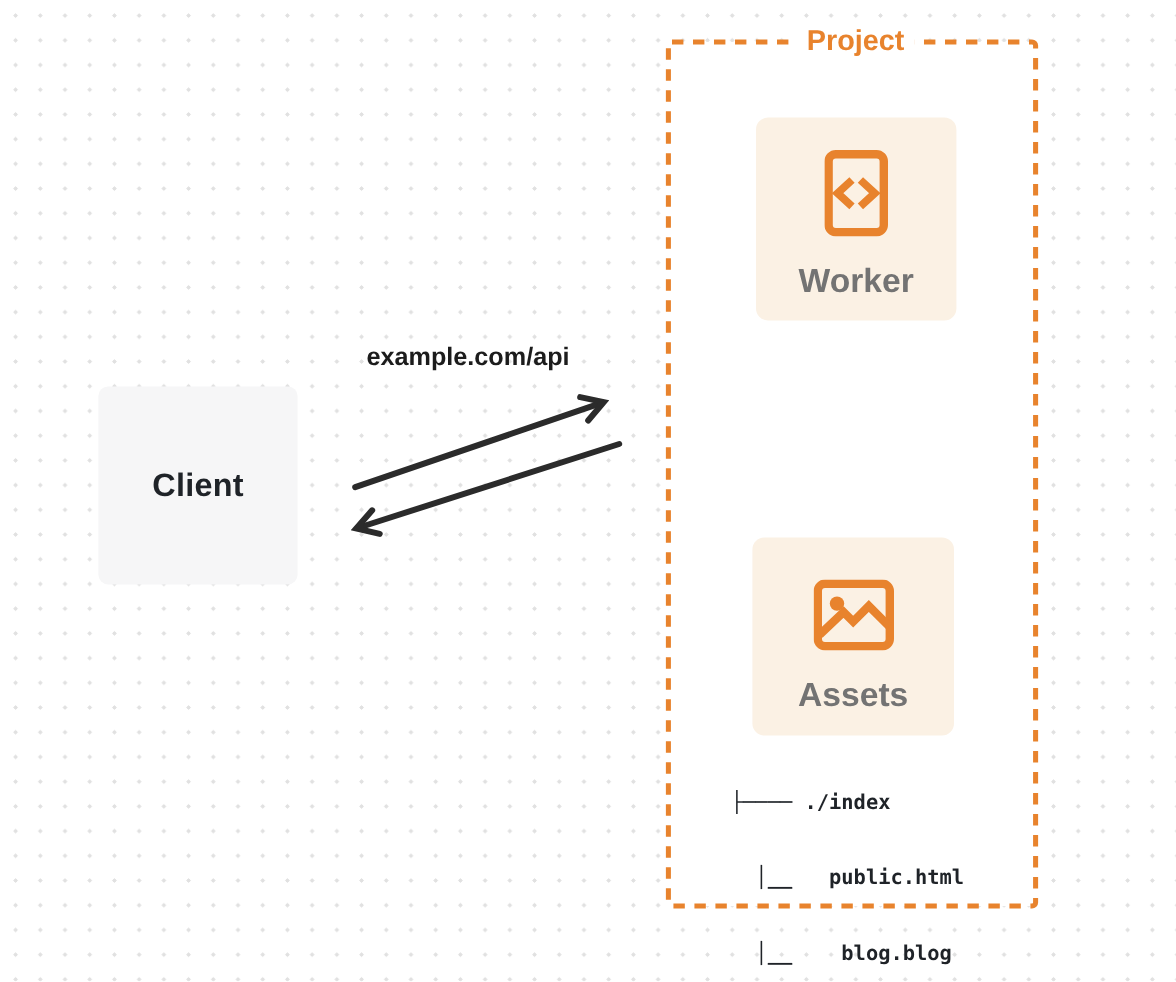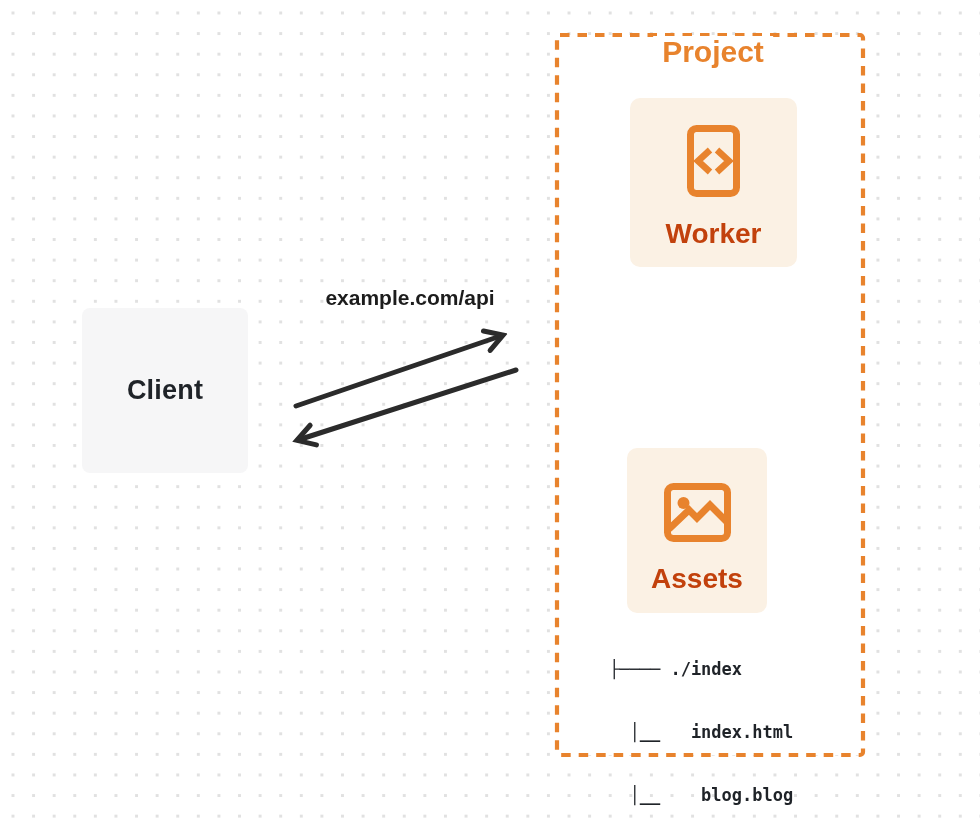--- a/index.html
+++ b/index.html
@@ -14,49 +14,49 @@
     background-image: radial-gradient(circle, #e1e1e1 1.6px, rgba(255,255,255,0) 1.8px);
     background-size: 20.6px 20.6px;
     background-position: 2.7px 2.7px;
   }
   .overlay {
     position: absolute; left: 0; top: 0; z-index: 1;
   }
   .abs { position: absolute; z-index: 2; }
 
   .client-box {
-    left: 82px; top: 308px; width: 166px; height: 165px;
+    left: 82px; top: 322px; width: 166px; height: 165px;
     background: #f6f6f7; border-radius: 8px;
     display: flex; align-items: center; justify-content: center;
   }
   .client-box .node-label {
     font-size: 27px; font-weight: 700; color: #1f2328; letter-spacing: 0.2px;
   }
 
   .request-label {
-    left: 410px; top: 286px; transform: translateX(-50%);
+    left: 390px; top: 286px; transform: translateX(-50%);
     font-size: 21px; font-weight: 700; color: #1c1c1c; white-space: nowrap;
   }
 
   .project-label {
-    left: 713px; top: 36px; transform: translateX(-50%);
-    font-size: 30px; font-weight: 700; color: #e8832d;
+    left: 713px; top: 19px; transform: translateX(-50%);
+    font-size: 24px; font-weight: 700; color: #e8832d;
     background: #ffffff; padding: 0 9px; line-height: 31px; white-space: nowrap;
   }
 
   .card {
     background: #fbf1e4; border-radius: 10px;
     display: flex; flex-direction: column; align-items: center;
   }
   .card.worker { left: 630px; top: 98px;  width: 167px; height: 169px; }
-  .card.assets { left: 627px; top: 448px; width: 140px; height: 165px; text-align: right; }
+  .card.assets { left: 627px; top: 448px; width: 168px; height: 165px; text-align: right; }
   .card.worker .card-icon { margin-top: 27px; }
   .card.assets .card-icon { margin-top: 35px; }
   .card-label {
-    margin-top: 21px; font-size: 28px; font-weight: 700; color: #c2410c;
+    margin-top: 21px; font-size: 28px; font-weight: 700; color: #737373;
   }
 
   .file-tree {
     left: 609px; top: 617px;
     font-family: "DejaVu Sans Mono", monospace;
     font-size: 17px; font-weight: 700; line-height: 21px;
     color: #1f2328; white-space: pre;
   }
 </style>
 </head>
@@ -99,18 +99,18 @@
     <svg class="card-icon" width="67" height="59" viewBox="0 0 67 59">
       <rect x="3.5" y="3.5" width="60" height="52" rx="6" fill="none" stroke="#e8832d" stroke-width="7"></rect>
       <circle cx="19.5" cy="20" r="6" fill="#e8832d"></circle>
       <polyline points="5,46 25,27 33,35 46,22 63,39" fill="none" stroke="#e8832d" stroke-width="7" stroke-linecap="butt" stroke-linejoin="miter"></polyline>
     </svg>
     <div class="card-label">Assets</div>
   </div>
 
   <div class="abs file-tree">
     <div>├──── ./index</div>
-    <div>  │__   index.html</div>
+    <div>  │__   public.html</div>
     <div>  │__    blog.blog</div>
     
   </div>
 
 </div>
 
 </body></html>

